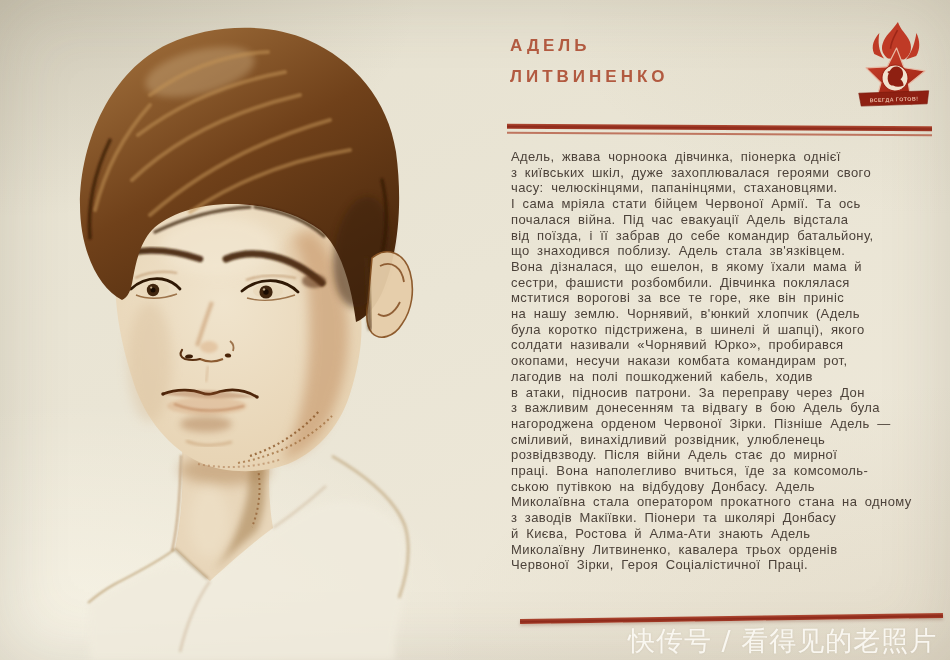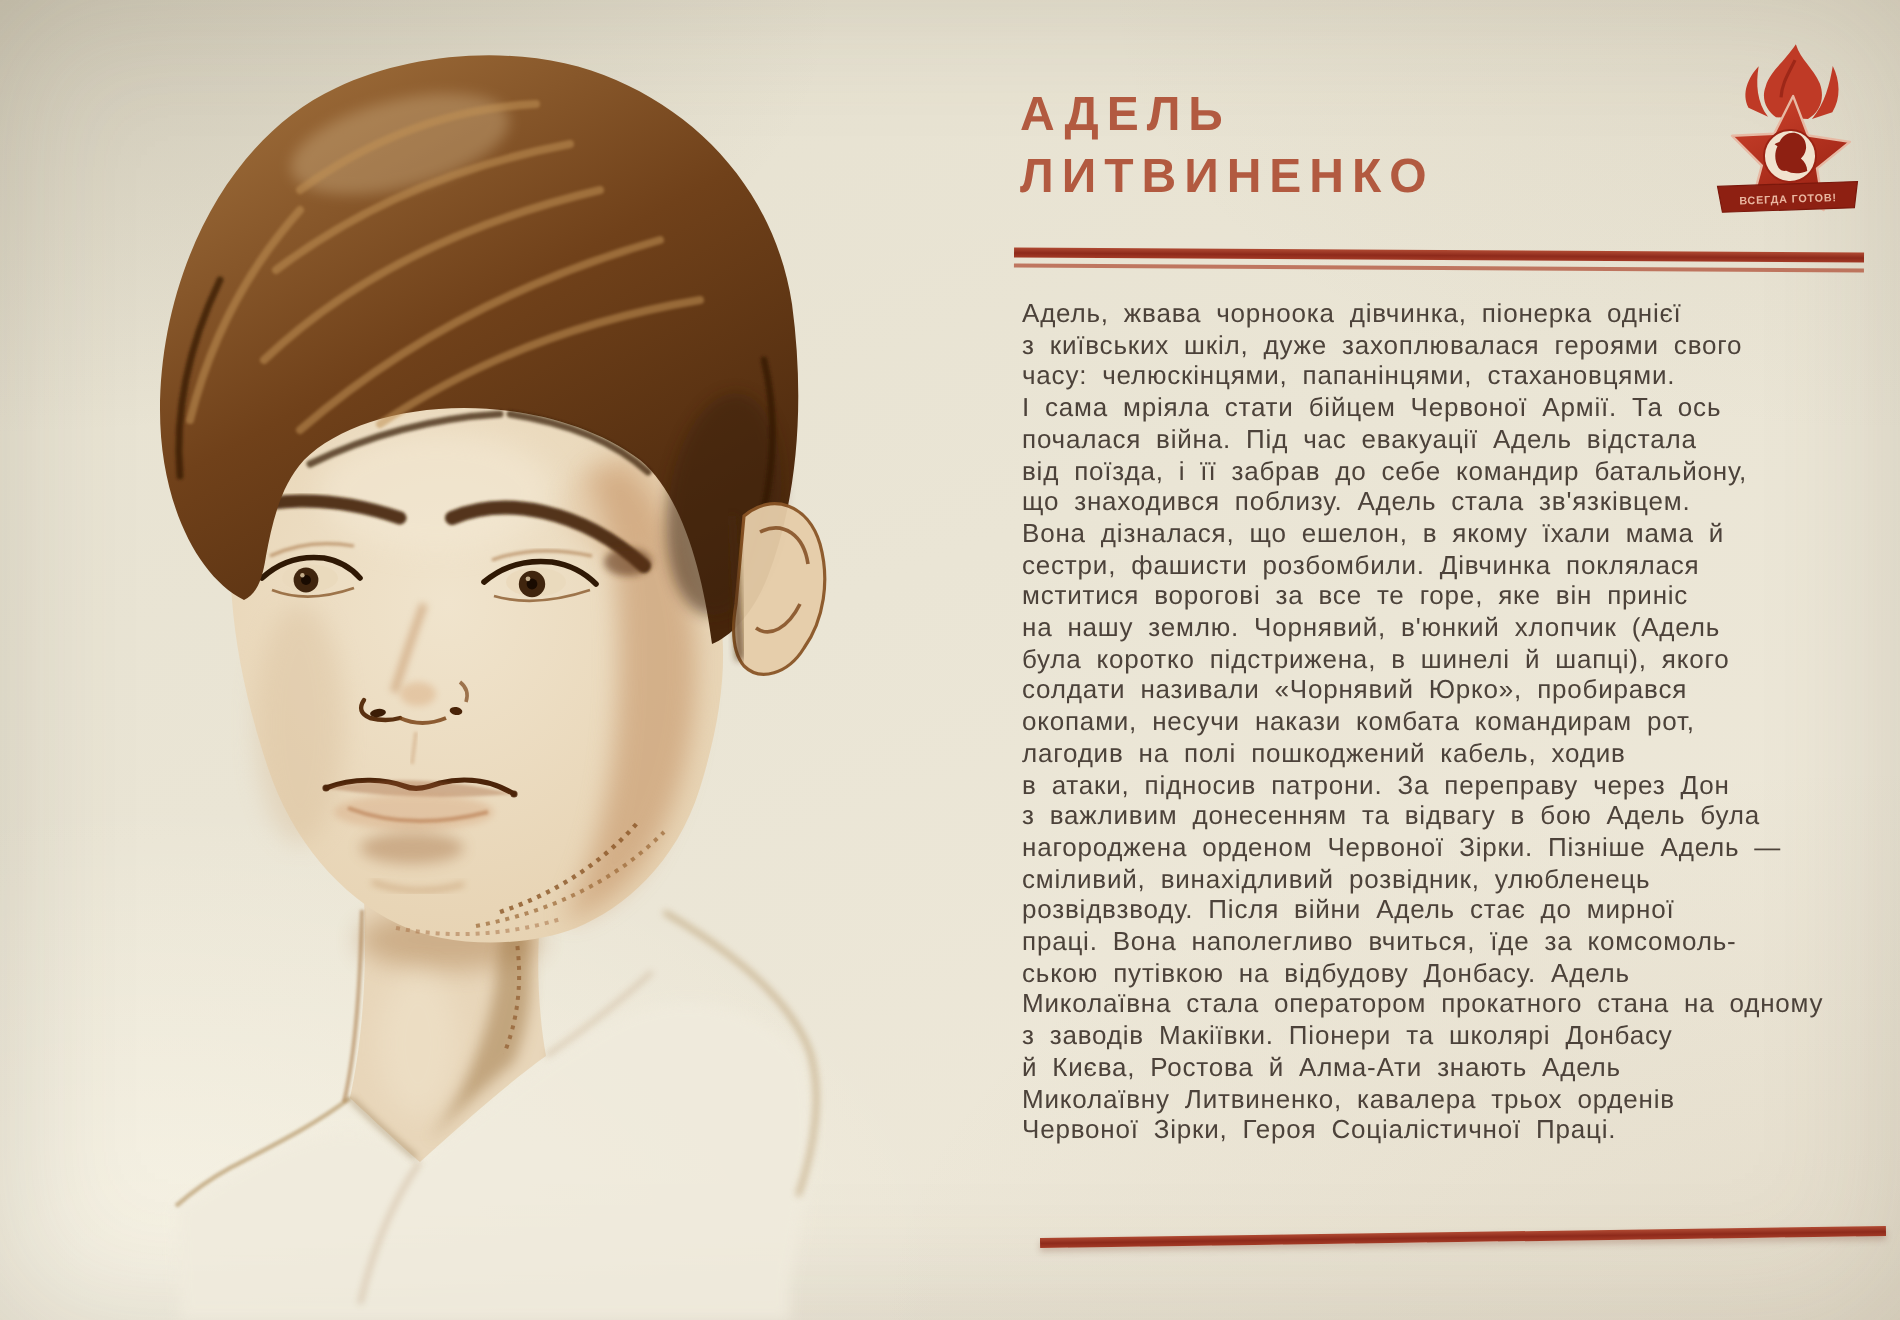--- a/index.html
+++ b/index.html
@@ -9,22 +9,22 @@
     background:
       radial-gradient(80% 60% at 0% 0%, rgba(110,100,78,.20), transparent 55%),
       radial-gradient(70% 55% at 100% 0%, rgba(140,125,95,.10), transparent 60%),
       radial-gradient(60% 50% at 8% 96%, rgba(255,252,240,.55), transparent 70%),
       radial-gradient(90% 70% at 100% 100%, rgba(150,130,95,.12), transparent 60%),
       linear-gradient(160deg,#e6e1d0 0%,#eae5d5 45%,#efe9da 100%);
     box-shadow:inset 0 0 70px rgba(95,85,60,.18);
   }
   .portrait-svg{position:absolute;left:0;top:0;}
   .title{
-    position:absolute;left:510px;top:42px;
-    font-size:24px;font-weight:700;letter-spacing:4px;line-height:31px;
+    position:absolute;left:510px;top:30px;
+    font-size:17px;font-weight:700;letter-spacing:4px;line-height:31px;
     color:#b25a40;white-space:pre;
   }
   .badge-svg{position:absolute;left:845px;top:18px;}
   .rule-top{position:absolute;left:507px;top:125px;width:425px;transform:rotate(.35deg);}
   .rule-top .thick{height:5px;background:linear-gradient(#b04a33,#8e2a1b 55%,#a33a26);}
   .rule-top .thin{height:2px;margin-top:3px;background:#b45a42;opacity:.8;}
   .body-text{
     position:absolute;left:511px;top:149px;width:436px;
     font-size:13px;line-height:15.7px;color:#4c423a;
     letter-spacing:.4px;word-spacing:3.5px;white-space:pre;
@@ -235,14 +235,15 @@
 праці. Вона наполегливо вчиться, їде за комсомоль-
 ською путівкою на відбудову Донбасу. Адель
 Миколаївна стала оператором прокатного стана на одному
 з заводів Макіївки. Піонери та школярі Донбасу
 й Києва, Ростова й Алма-Ати знають Адель
 Миколаївну Литвиненко, кавалера трьох орденів
 Червоної Зірки, Героя Соціалістичної Праці.</div>
 
   <div class="rule-bottom"></div>
 
+  <div class="watermark">快传号 / 看得见的老照片</div>
 
 </div>
 
 </body></html>

